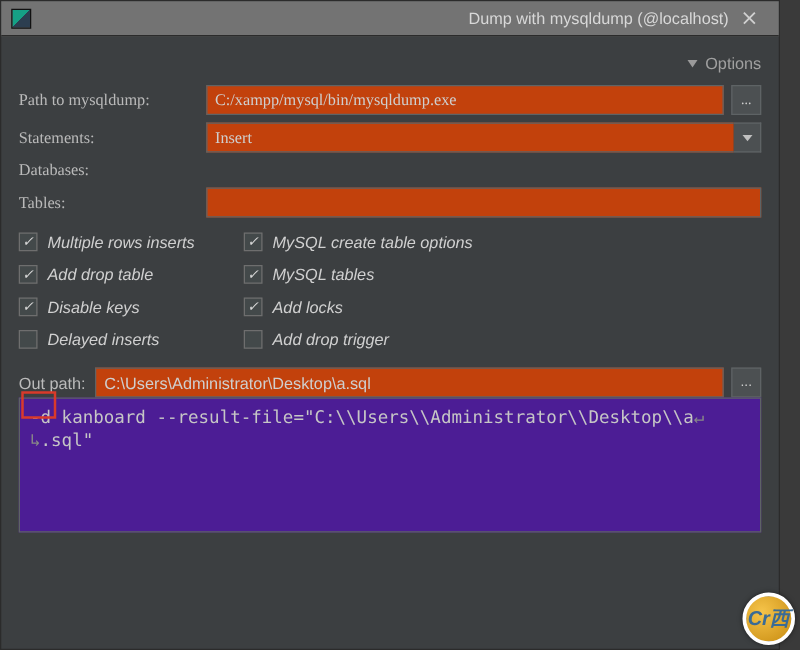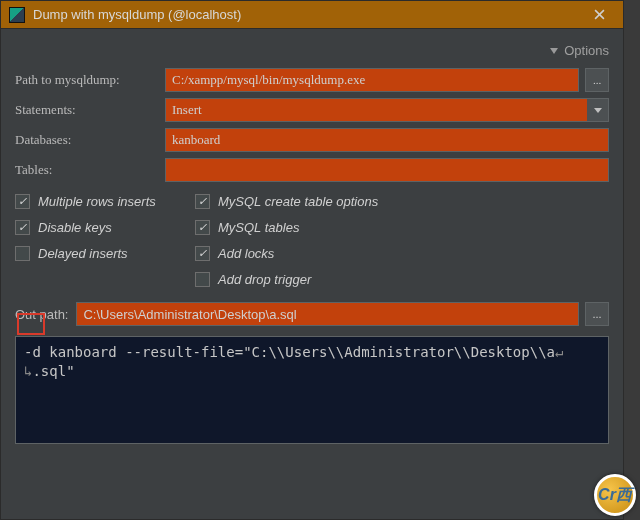--- a/index.html
+++ b/index.html
@@ -12,24 +12,25 @@
     overflow: hidden;
     position: relative;
   }
   .outer {
     position: absolute; left: 0; top: 0; width: 624px; height: 520px;
     background: #3c3f41;
     border: 1px solid #2b2b2b;
   }
   .titlebar {
     height: 28px;
-    background: #a16207;
+    background: #737373;
     display: flex; align-items: center;
     padding: 1px 8px;
     border-bottom: 1px solid #2b2b2b;
+    text-align: right;
   }
   .titlebar .icon {
     width: 16px; height: 16px;
     background: linear-gradient(135deg,#16a085 50%,#2c3e50 50%);
     border: 1px solid #111;
     margin-right: 8px;
   }
   .titlebar .title { flex: 1; color: #d8d8d8; font-size: 13px; }
   .titlebar .close {
     width: 32px; height: 100%;
@@ -103,26 +104,26 @@
     border: 1px solid #6e6e6e;
     background: #43494a;
     margin-right: 8px;
     display: flex; align-items: center; justify-content: center;
     color: #d8d8d8;
     font-size: 11px;
   }
   .chk.on::after { content: "✓"; }
   .outpath-row {
     display: flex; align-items: center;
-    margin-top: 10px; margin-bottom: 10px;
+    margin-top: 10px; 
   }
   .outpath-row .lbl2 { margin-right: 8px; }
   .cmd-area {
     height: 108px;
-    background: #0f172a;
+    background: #4c1d95;
     border: 1px solid #5e6365;
     padding: 6px 8px;
     color: #c6c6c6;
     font-family: "Consolas", monospace;
     font-size: 14px;
     line-height: 1.35;
     white-space: pre-wrap;
     word-break: break-all;
     position: relative;
   }
@@ -201,33 +202,36 @@
       <div class="select-wrap">
         <input class="field" style="border-right: none;" value="Insert">
         <div class="arrow">
             <div></div>
           </div>
       </div>
     </div>
 
     <div class="row">
       <div class="lbl">Databases:</div>
-      <input class="field" value="kanboard" style="">
     </div>
 
     <div class="row">
       <div class="lbl">Tables:</div>
       <input class="field" value="" style="">
     </div>
 
     <div class="checks">
       <div class="checks-col">
         <div class="chk-row">
             <div class="chk on"></div>
             <span>Multiple rows inserts</span>
+          </div>
+        <div class="chk-row">
+            <div class="chk on"></div>
+            <span>Add drop table</span>
           </div>
         <div class="chk-row">
             <div class="chk on"></div>
             <span>Disable keys</span>
           </div>
         <div class="chk-row">
             <div class="chk"></div>
             <span>Delayed inserts</span>
           </div>
       </div>

